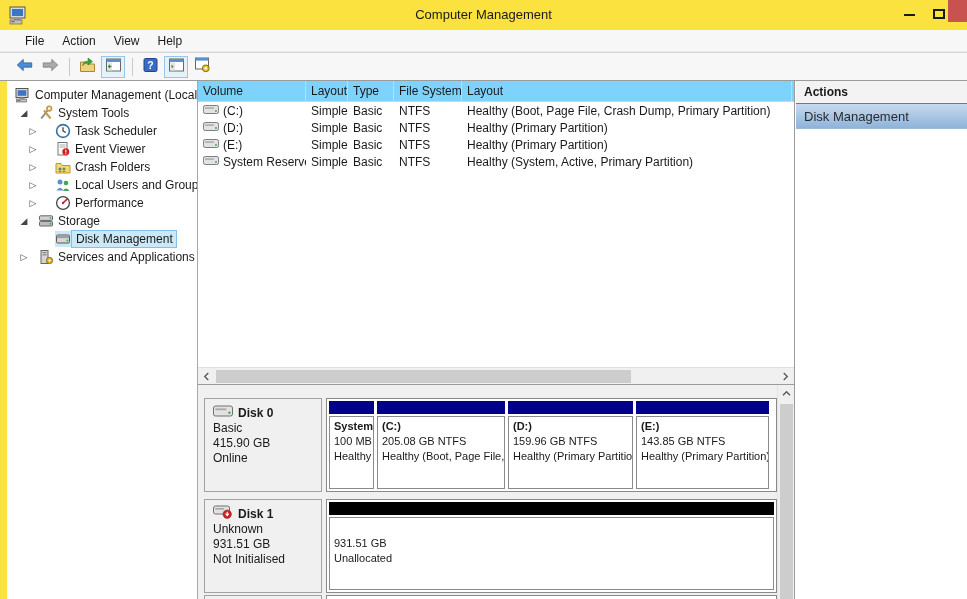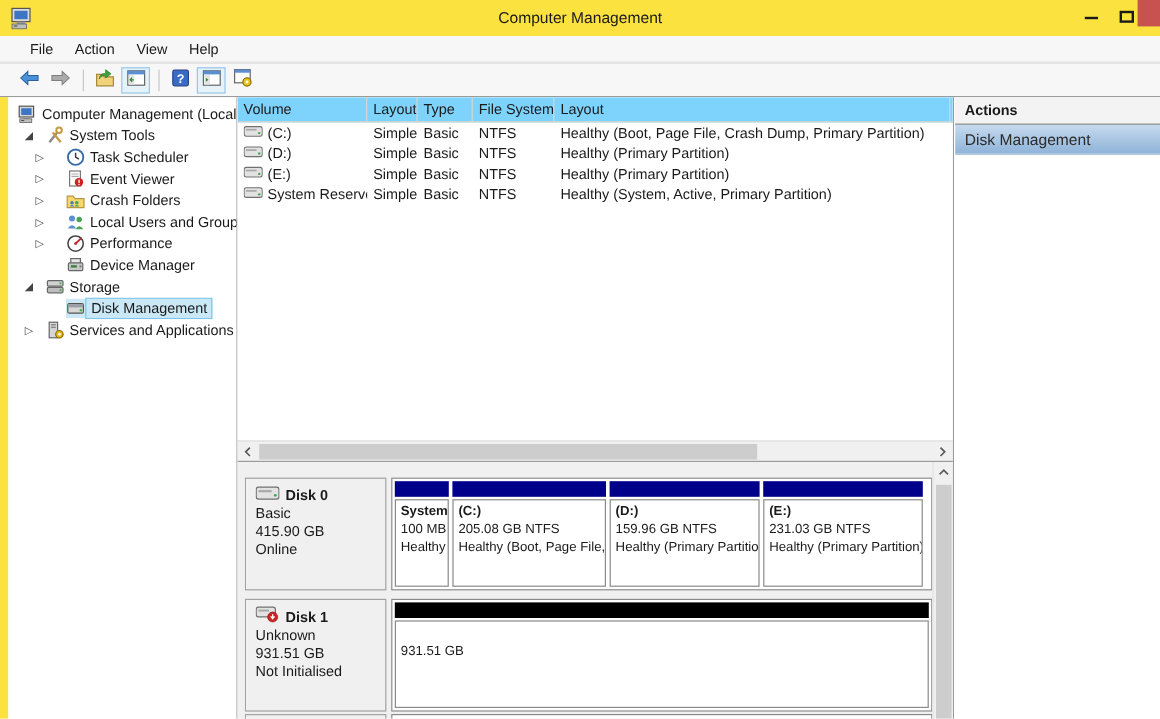--- a/index.html
+++ b/index.html
@@ -237,31 +237,20 @@
         </div>
         <div class="tree-row" style="margin-left: 19px;">
           <span class="tree-expander">▷</span>
           <span style="width: 15px; flex: 0 0 15px;"></span>
           <span class="tree-icon"><svg viewBox="0 0 16 16">
               <circle cx="8" cy="8" r="6.4" fill="#fff" stroke="#444" stroke-width="1.3"></circle>
               <path d="M8 8 L12.3 3.9" stroke="#cc2222" stroke-width="1.6"></path>
               <circle cx="8" cy="8" r="1.2" fill="#cc2222"></circle>
             </svg></span>
           <span class="tree-label">Performance</span>
-        </div>
-        <div class="tree-row" style="margin-left: 19px;">
-          <span class="tree-expander"></span>
-          <span style="width: 15px; flex: 0 0 15px;"></span>
-          <span class="tree-icon"><svg viewBox="0 0 16 16">
-              <rect x="4" y="2.5" width="8" height="4.5" fill="#e8e8e8" stroke="#666"></rect>
-              <rect x="2" y="6" width="12" height="6.5" rx="1" fill="#c9c9c9" stroke="#666"></rect>
-              <rect x="4" y="8" width="5" height="2" fill="#3f7f3f"></rect>
-              <circle cx="12" cy="9" r="0.9" fill="#777"></circle>
-            </svg></span>
-          <span class="tree-label">Device Manager</span>
         </div>
         <div class="tree-row" style="margin-left: 10px;">
           <span class="tree-expander">◢</span>
           <span style="width: 7px; flex: 0 0 7px;"></span>
           <span class="tree-icon"><svg viewBox="0 0 16 16">
               <rect x="1.5" y="2.8" width="13" height="4.6" rx="1" fill="#d2d2d2" stroke="#666"></rect>
               <rect x="1.5" y="8.4" width="13" height="4.6" rx="1" fill="#bdbdbd" stroke="#666"></rect>
               <circle cx="12.4" cy="5.1" r="0.9" fill="#3fae49"></circle>
               <circle cx="12.4" cy="10.7" r="0.9" fill="#3fae49"></circle>
             </svg></span>
@@ -412,21 +401,21 @@
                   <div class="part-body">
                     <div class="pname">(D:)</div>
                     <div class="pline">159.96 GB NTFS</div>
                     <div class="pline">Healthy (Primary Partition)</div>
                   </div>
                 </div>
                 <div class="part" style="width: 133px; flex: 0 0 133px;">
                   <div class="part-bar" style="background: rgb(0, 0, 139);"></div>
                   <div class="part-body">
                     <div class="pname">(E:)</div>
-                    <div class="pline">231.03 GB NTFS</div>
+                    <div class="pline">143.85 GB NTFS</div>
                     <div class="pline">Healthy (Primary Partition)</div>
                   </div>
                 </div>
               </div>
             </div>
             <div class="disk-row">
               <div class="disk-label">
                 <div class="disk-label-head">
                   <span><svg viewBox="0 0 20 14">
                       <rect x="0.5" y="1" width="16" height="8" rx="2" fill="#e2e2e2" stroke="#707070"></rect>
@@ -438,20 +427,21 @@
                 </div>
                 <div class="disk-label-line nw">Unknown</div>
                 <div class="disk-label-line nw">931.51 GB</div>
                 <div class="disk-label-line nw">Not Initialised</div>
               </div>
               <div class="disk-strips">
                 <div class="part" style="flex: 1 1 0%;">
                   <div class="part-bar" style="background: rgb(0, 0, 0);"></div>
                   <div class="part-body centered">
                     <div class="pline">931.51 GB</div>
+                    <div class="pline">Unallocated</div>
                   </div>
                 </div>
               </div>
             </div>
             <div class="disk-row partial">
               <div class="disk-label"></div>
               <div class="disk-strips"></div>
             </div>
           </div>
         <div id="vscroll">

